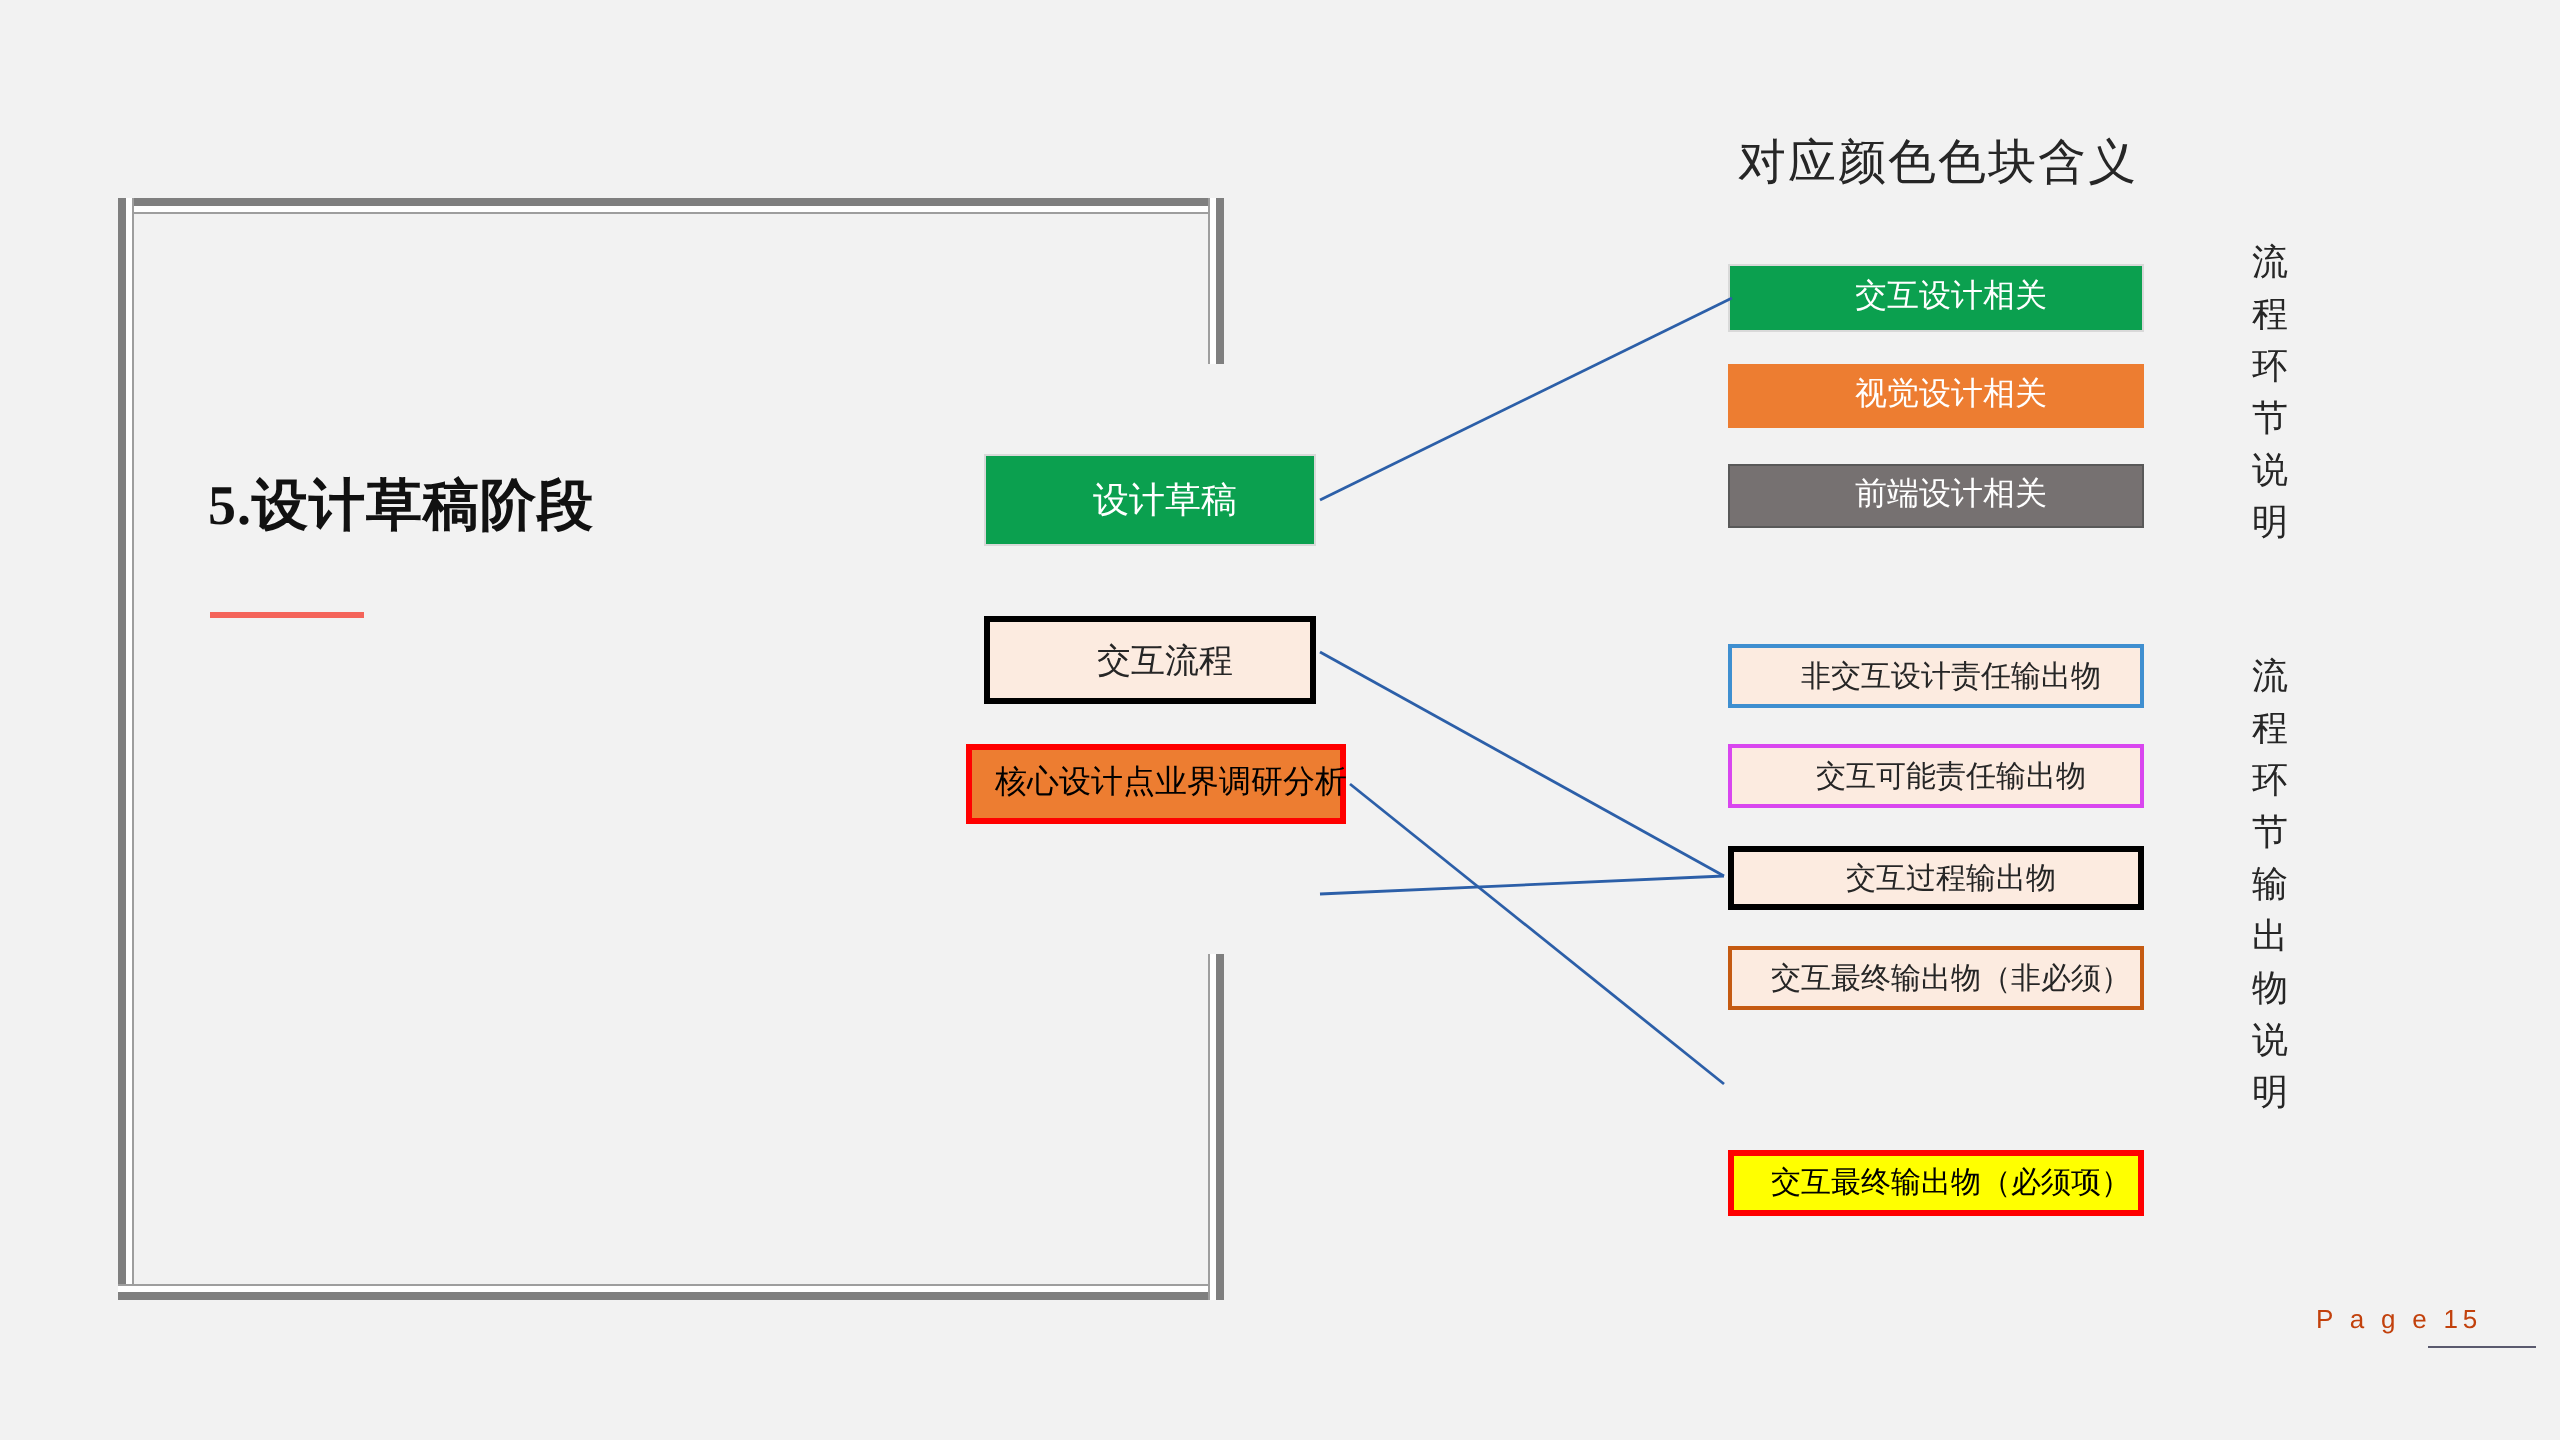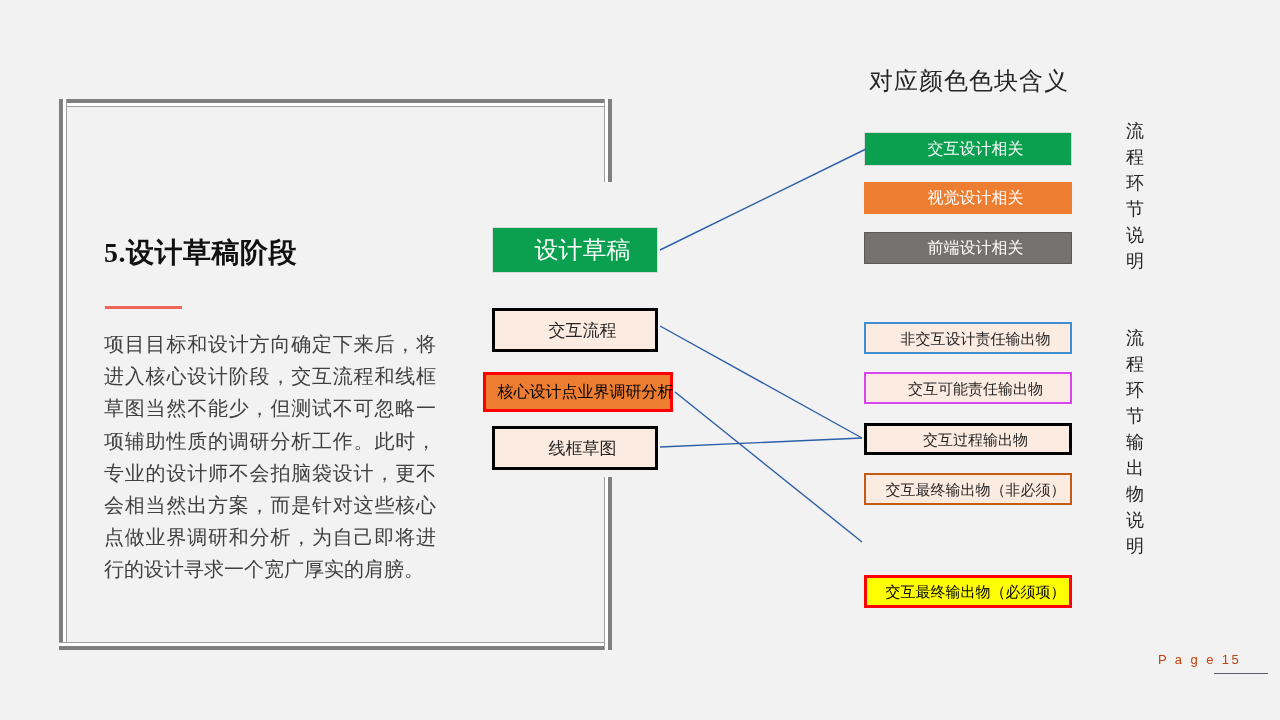--- a/index.html
+++ b/index.html
@@ -112,21 +112,21 @@
     padding-left: 15px;
   }
 
   
   .c-draft {
     left: 492px; top: 227px;
     width: 166px; height: 46px;
     background: #0ba04f;
     border: 1px solid #d9d9d9;
     color: #ffffff;
-    font-size: 24px;
+    font-size: 18px;
   }
   .c-flow {
     left: 492px; top: 308px;
     width: 166px; height: 44px;
     background: #fcebe0;
     border: 3px solid #000000;
     color: #262626;
   }
   .c-core {
     left: 483px; top: 372px;
@@ -265,26 +265,24 @@
 <div class="slide">
 
   <div class="frame-top"></div>
   <div class="frame-left"></div>
   <div class="frame-bottom"></div>
   <div class="frame-right-top"></div>
   <div class="frame-right-bottom"></div>
 
   <div class="sec-title">5.设计草稿阶段</div>
   <div class="sec-rule"></div>
-  <div class="sec-body">项目目标和设计方向确定下来后，将进入核心设计阶段，交互流程和线框草图当然不能少，但测试不可忽略一项辅助性质的调研分析工作。此时，专业的设计师不会拍脑袋设计，更不会相当然出方案，而是针对这些核心点做业界调研和分析，为自己即将进行的设计寻求一个宽广厚实的肩膀。</div>
 
   <div class="fbox c-draft">设计草稿</div>
   <div class="fbox c-flow">交互流程</div>
   <div class="fbox c-core">核心设计点业界调研分析</div>
-  <div class="fbox c-wire">线框草图</div>
 
   <div class="right-heading">对应颜色色块含义</div>
 
   <div class="fbox l-green">交互设计相关</div>
   <div class="fbox l-orange">视觉设计相关</div>
   <div class="fbox l-gray">前端设计相关</div>
 
   <div class="fbox o-blue">非交互设计责任输出物</div>
   <div class="fbox o-purple">交互可能责任输出物</div>
   <div class="fbox o-black">交互过程输出物</div>

